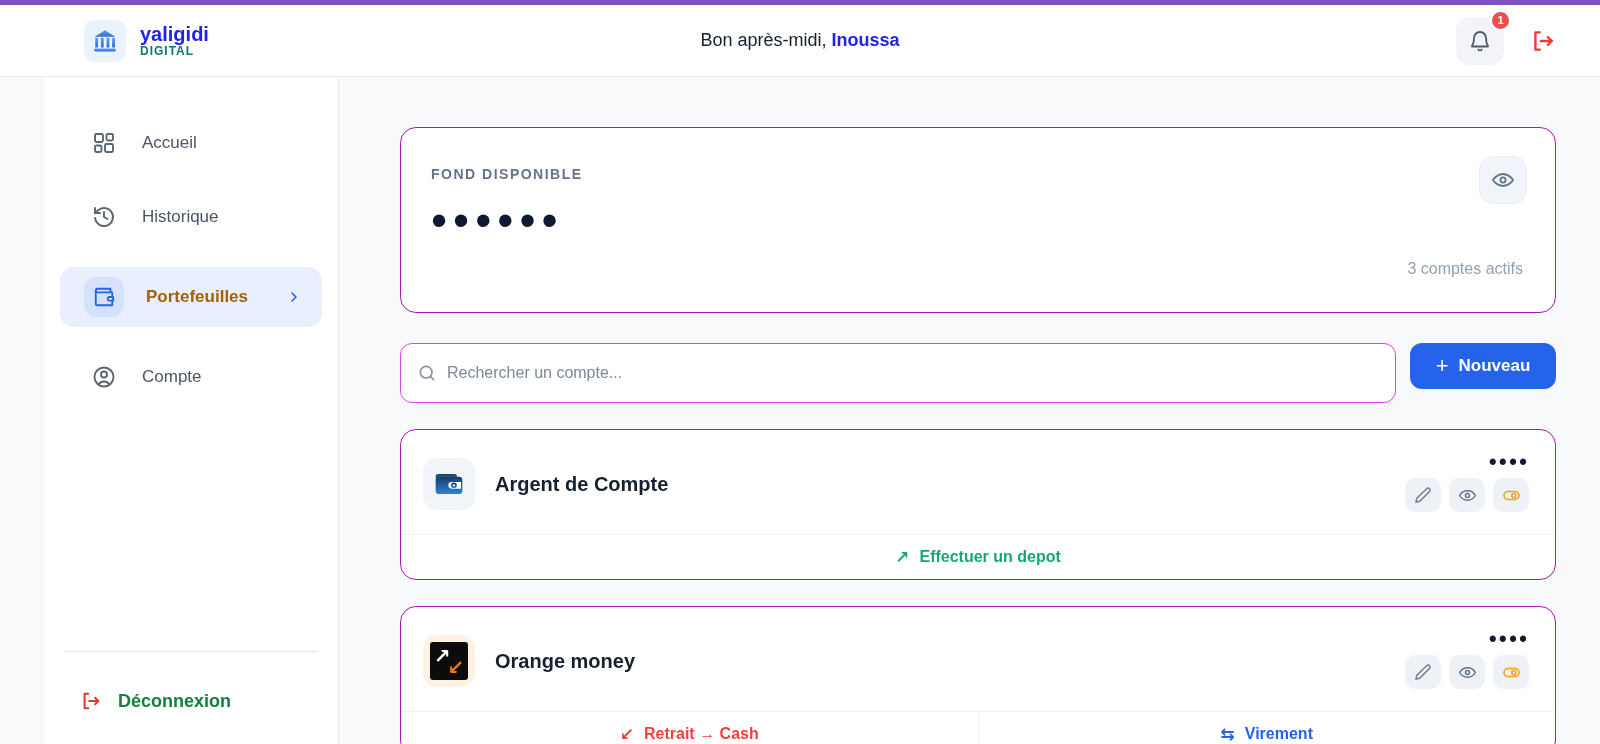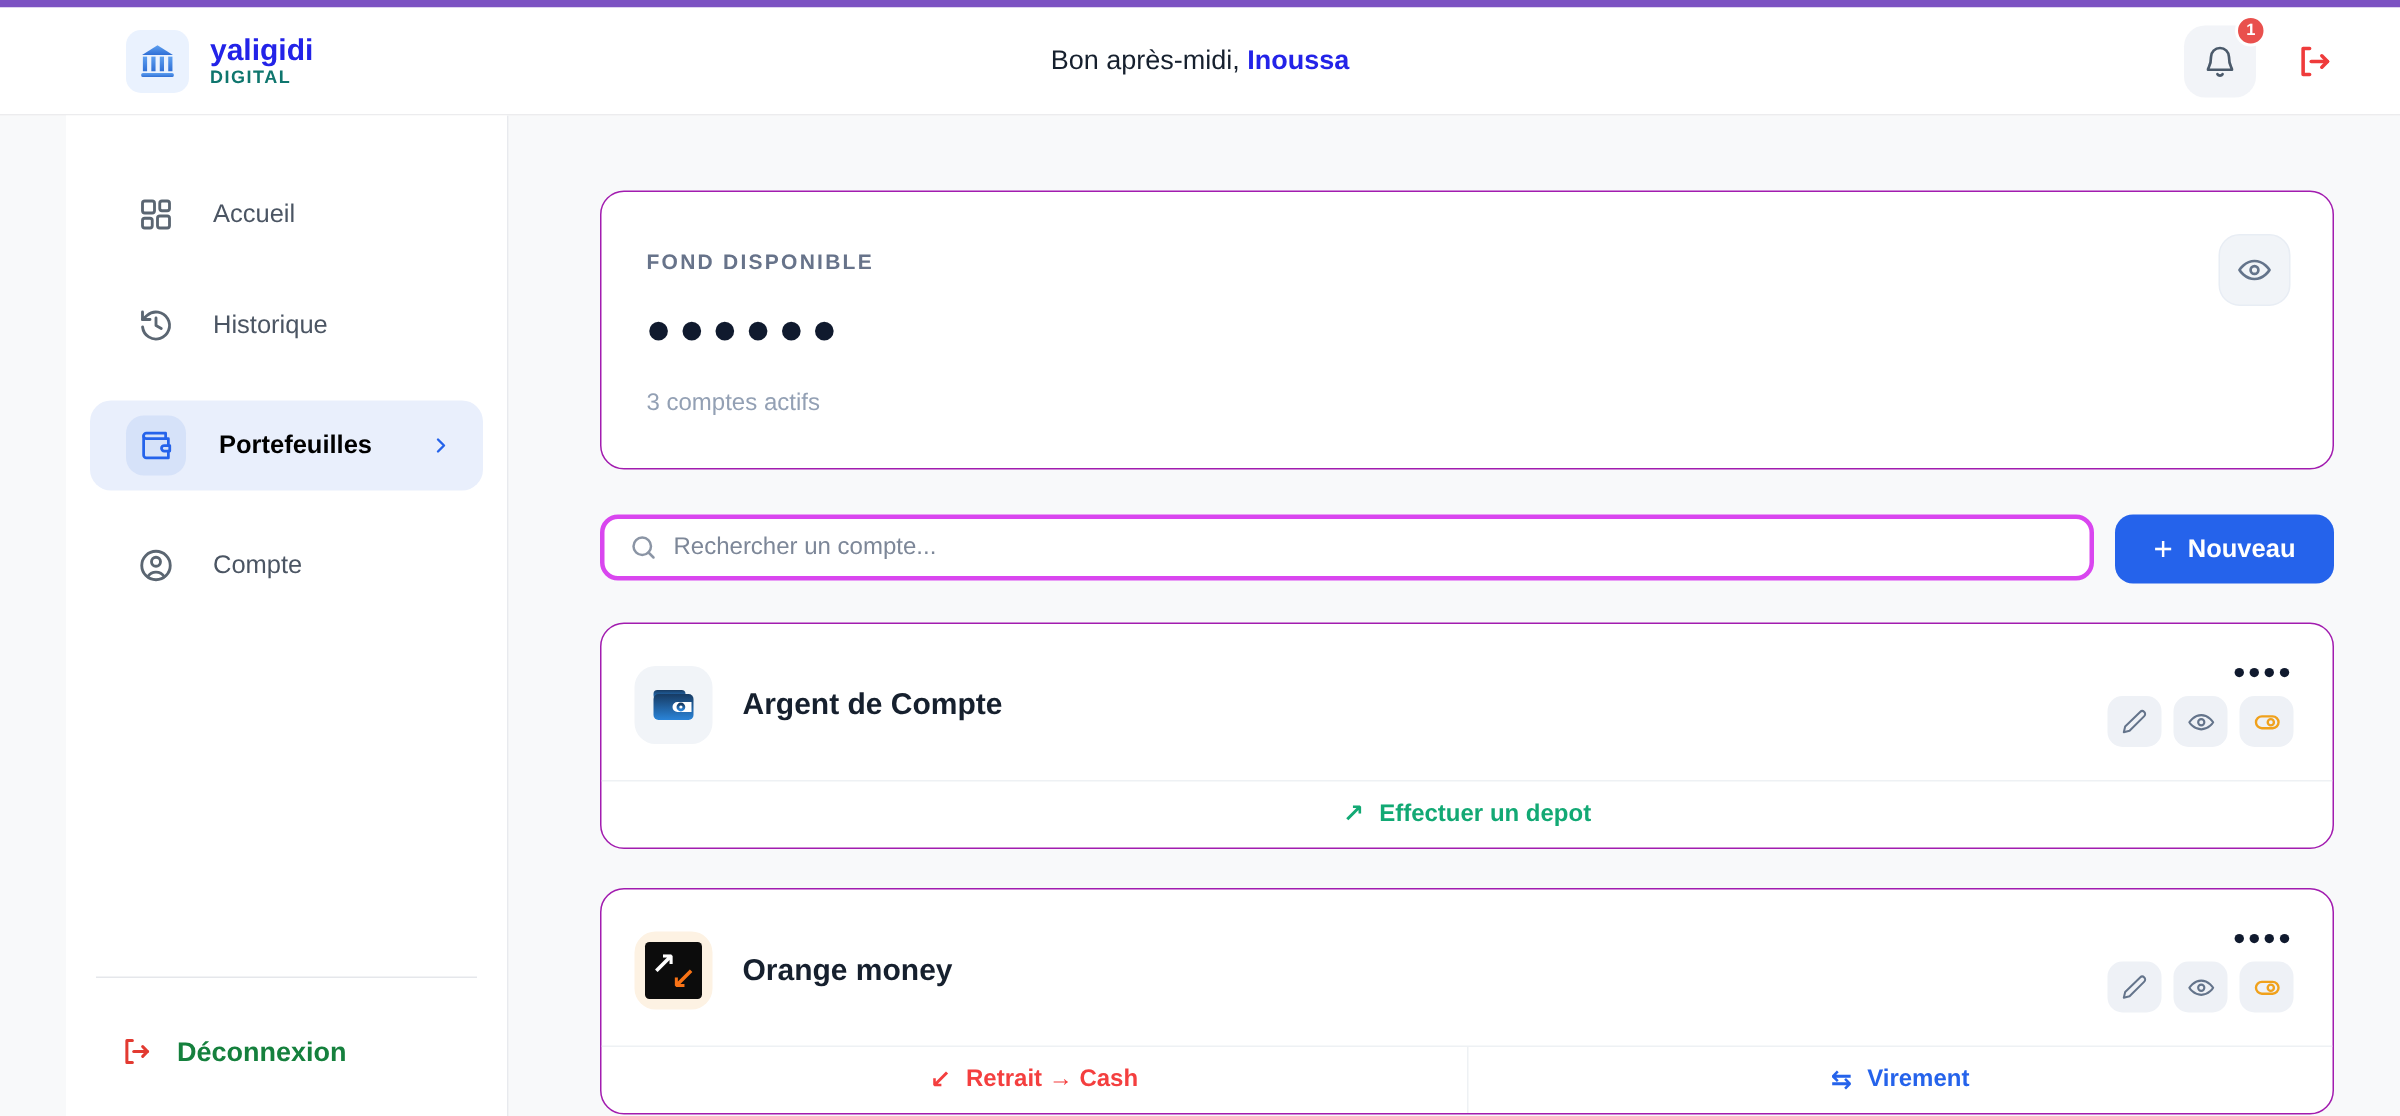--- a/index.html
+++ b/index.html
@@ -26,44 +26,44 @@
   .logout-top { background:none; border:none; color:#ef3b3b; cursor:pointer; display:flex; }
 
   
   .page { display:flex; height:667px;padding-left:44px; }
   .sidebar { width:295px; background:#fff; border-right:1px solid #e8eaee; position:relative;
     padding-top:42px; }
   .nav-item { display:flex; align-items:center; gap:26px; height:48px; padding-left:48px;
     margin-bottom:26px; color:#4b5563; font-size:17px; cursor:pointer; }
   .nav-item .ic { width:24px; height:24px; color:#5b6672; display:flex; }
   .nav-item.active { background:#e9effc; border-radius:14px; margin:4px 16px 26px 16px;
-    padding-left:24px; height:60px; gap:22px; color:#000000; font-weight:bold; }
+    padding-left:24px; height:60px; gap:22px; color:#a16207; font-weight:bold; }
   .nav-item.active .ic-tile { width:40px; height:40px; border-radius:12px; background:#d6e2f9;
     display:flex; align-items:center; justify-content:center; color:#2563eb; }
   .nav-item .chev { margin-left:auto; margin-right:20px; color:#2563eb; display:flex; }
   .sidebar-divider { position:absolute; bottom:92px; left:20px; right:20px; border-top:1px solid #e5e7eb; }
   .logout-item { position:absolute; bottom:32px; left:36px; display:flex; align-items:center; gap:16px;
     color:#15803d; font-size:18px; font-weight:bold; cursor:pointer; }
 
   .main { flex:1; padding:50px 0 0 61px; }
   .content { width:1156px; }
   .card { background:#fff; border:1px solid #a21caf; border-radius:16px; }
 
   
   .funds-card { position:relative; padding:38px 32px 34px 30px; margin-bottom:30px; }
   .funds-label { font-size:14px; font-weight:bold; letter-spacing:1.5px; color:#67738a; }
   .funds-masked { font-size:46px; letter-spacing:6px; line-height:24px; margin-top:26px; color:#101a2e; }
-  .funds-sub { margin-top:28px; font-size:16px; color:#93a0b4; }
+  .funds-sub { margin-top:28px; font-size:16px; color:#93a0b4;text-align:right; }
   .eye-btn { position:absolute; top:28px; right:28px; width:48px; height:48px; border-radius:14px;
     background:#f1f4f8; border:1px solid #e8edf4; color:#64748b; display:flex; align-items:center;
     justify-content:center; cursor:pointer; }
 
   
   .toolbar { display:flex; gap:14px; margin-bottom:26px; }
-  .search-box { flex:1; height:44px; background:#fff; border:3px solid #d946ef; border-radius:12px;
+  .search-box { flex:1; height:60px; background:#fff; border:1px solid #d946ef; border-radius:12px;
     display:flex; align-items:center; padding:0 16px; gap:10px; color:#8b95a5; }
   .search-box input { border:none; outline:none; flex:1; font-size:16px; color:#3a4454;
     font-family:inherit; background:transparent; }
   .search-box input::placeholder { color:#7d8798; }
   .new-btn { width:146px; height:46px; border:none; border-radius:12px; background:#2563eb; color:#fff;
     font-size:17px; font-weight:bold; display:flex; align-items:center; justify-content:center;
     gap:10px; cursor:pointer; font-family:inherit; }
   .new-btn .plus { font-size:22px; font-weight:normal; line-height:18px; }
 
   

